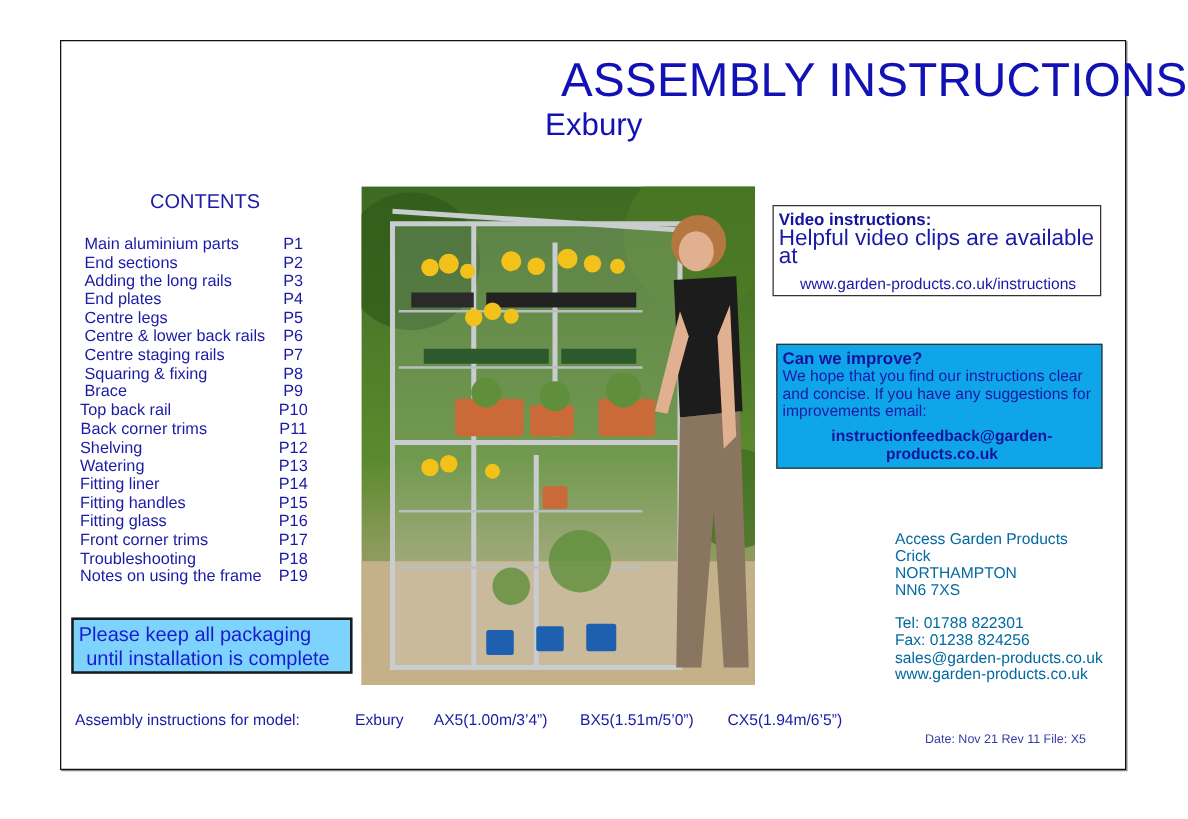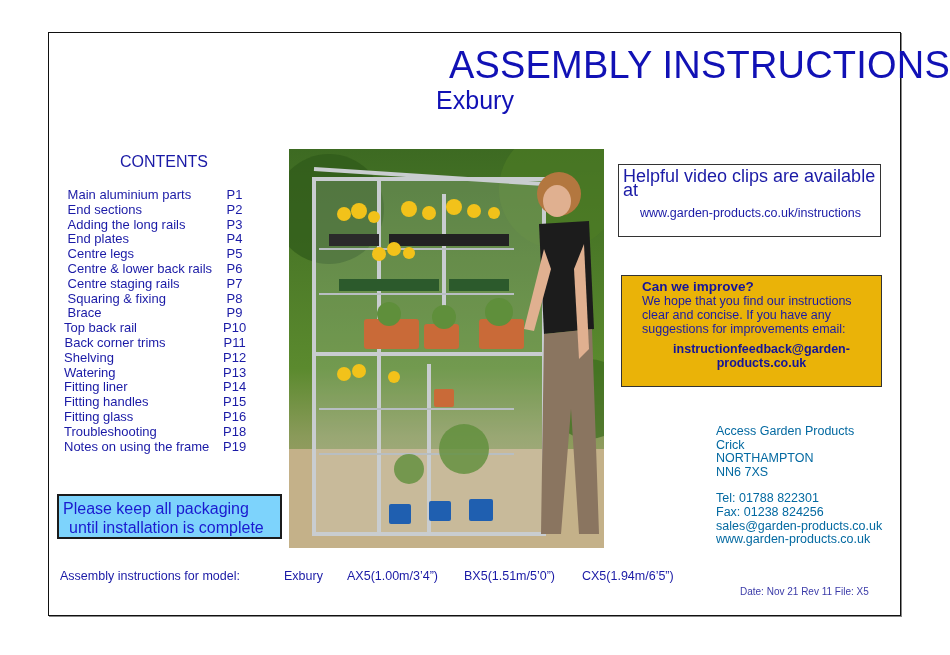--- a/index.html
+++ b/index.html
@@ -16,22 +16,22 @@
   .toc-row .lbl { width:159px; }
   .pack { left:57px; top:494px; width:225px; height:45px; background:#7dd3fc; border:2px solid #1b1b1b;
           font-size:16px; line-height:19px; color:#1a1ad0; padding:3px 0 0 4px; box-sizing:border-box; }
   .pack div:nth-child(2) { padding-left:6px; }
   .photo { left:289px; top:149px; width:315px; height:399px; overflow:hidden; }
   .video-box { left:618px; top:164px; width:263px; height:73px; border:1.5px solid #333; box-sizing:border-box;
                padding:4px 0 0 4px; color:#1a1aa6; }
   .video-box .h { font-weight:bold; font-size:13.5px; line-height:14px; color:#14149a; }
   .video-box .t { font-size:18px; line-height:14px; }
   .video-box .u { font-size:12.5px; margin-top:9px; padding-left:17px; }
-  .improve-box { left:621px; top:275px; width:261px; height:112px; background:#eab308; border:1.5px solid #333;
-                 box-sizing:border-box; padding:3px 0 0 20px; color:#1a1aa6; }
+  .improve-box { left:621px; top:275px; width:261px; height:100px; background:#0ea5e9; border:1.5px solid #333;
+                 box-sizing:border-box; padding:3px 0 0 4px; color:#1a1aa6; }
   .improve-box .h { font-weight:bold; font-size:13.5px; line-height:15px; color:#14149a; }
   .improve-box .t { font-size:12.5px; line-height:14px; }
   .improve-box .e { font-weight:bold; font-size:12.5px; line-height:14px; text-align:center; margin-top:6px; color:#14149a; }
   .address { left:716px; top:425px; font-size:12.5px; line-height:13.6px; color:#0369a1; }
   .address .gap { height:13px; }
   .models { left:60px; top:569px; font-size:12.5px; color:#1a1aa6; white-space:nowrap; }
   .models span { position:absolute; top:0; }
   .date { left:740px; top:586px; font-size:10px; color:#3a3aa8; white-space:nowrap; }
 </style>
 </head>
@@ -100,20 +100,24 @@
       <span class="lbl">Fitting liner</span>
       <span>P14</span>
     </div>
     <div class="toc-row">
       <span class="lbl">Fitting handles</span>
       <span>P15</span>
     </div>
     <div class="toc-row">
       <span class="lbl">Fitting glass</span>
       <span>P16</span>
+    </div>
+    <div class="toc-row">
+      <span class="lbl">Front corner trims</span>
+      <span>P17</span>
     </div>
     <div class="toc-row">
       <span class="lbl">Troubleshooting</span>
       <span>P18</span>
     </div>
     <div class="toc-row">
       <span class="lbl">Notes on using the frame</span>
       <span>P19</span>
     </div>
   </div>
@@ -198,20 +202,21 @@
     <ellipse cx="270" cy="45" rx="22" ry="22" fill="#b3773f"></ellipse>
     <ellipse cx="268" cy="52" rx="14" ry="16" fill="#e0b090"></ellipse>
     <path d="M250 75 L300 72 L305 180 L255 185 Z" fill="#1c1c1c"></path>
     <path d="M255 185 L303 180 L310 385 L290 385 L282 260 L272 385 L252 385 Z" fill="#8a7560"></path>
     <path d="M255 100 L235 180 L245 182 L262 120 Z" fill="#e0b090"></path>
     <path d="M295 95 L300 200 L290 210 L285 120 Z" fill="#e0b090"></path>
   </svg>
 </div>
 
 <div class="abs video-box">
+  <div class="h">Video instructions:</div>
   <div class="t">Helpful video clips are available at</div>
   <div class="u">www.garden-products.co.uk/instructions</div>
 </div>
 
 <div class="abs improve-box">
   <div class="h">Can we improve?</div>
   <div class="t">We hope that you find our instructions clear and concise. If you have any suggestions for improvements email:</div>
   <div class="e">
     <div>instructionfeedback@garden-</div>
     <div>products.co.uk</div>

